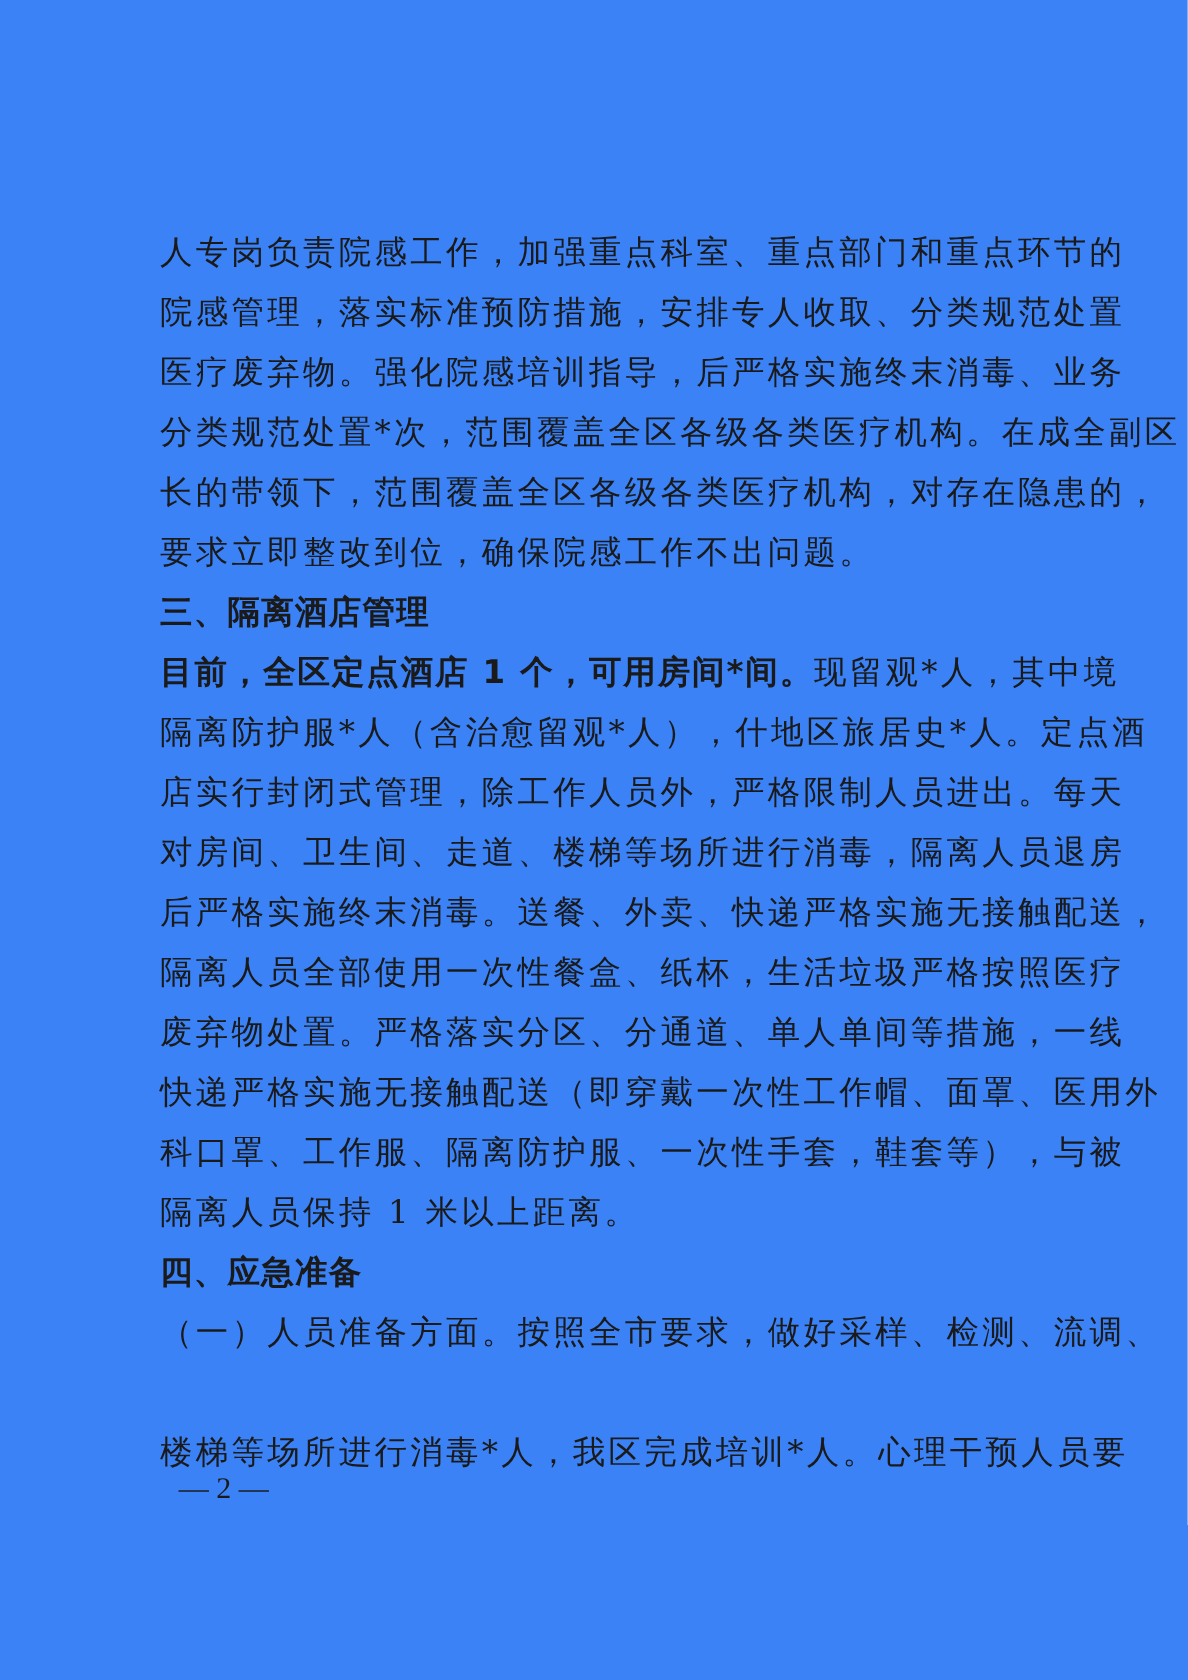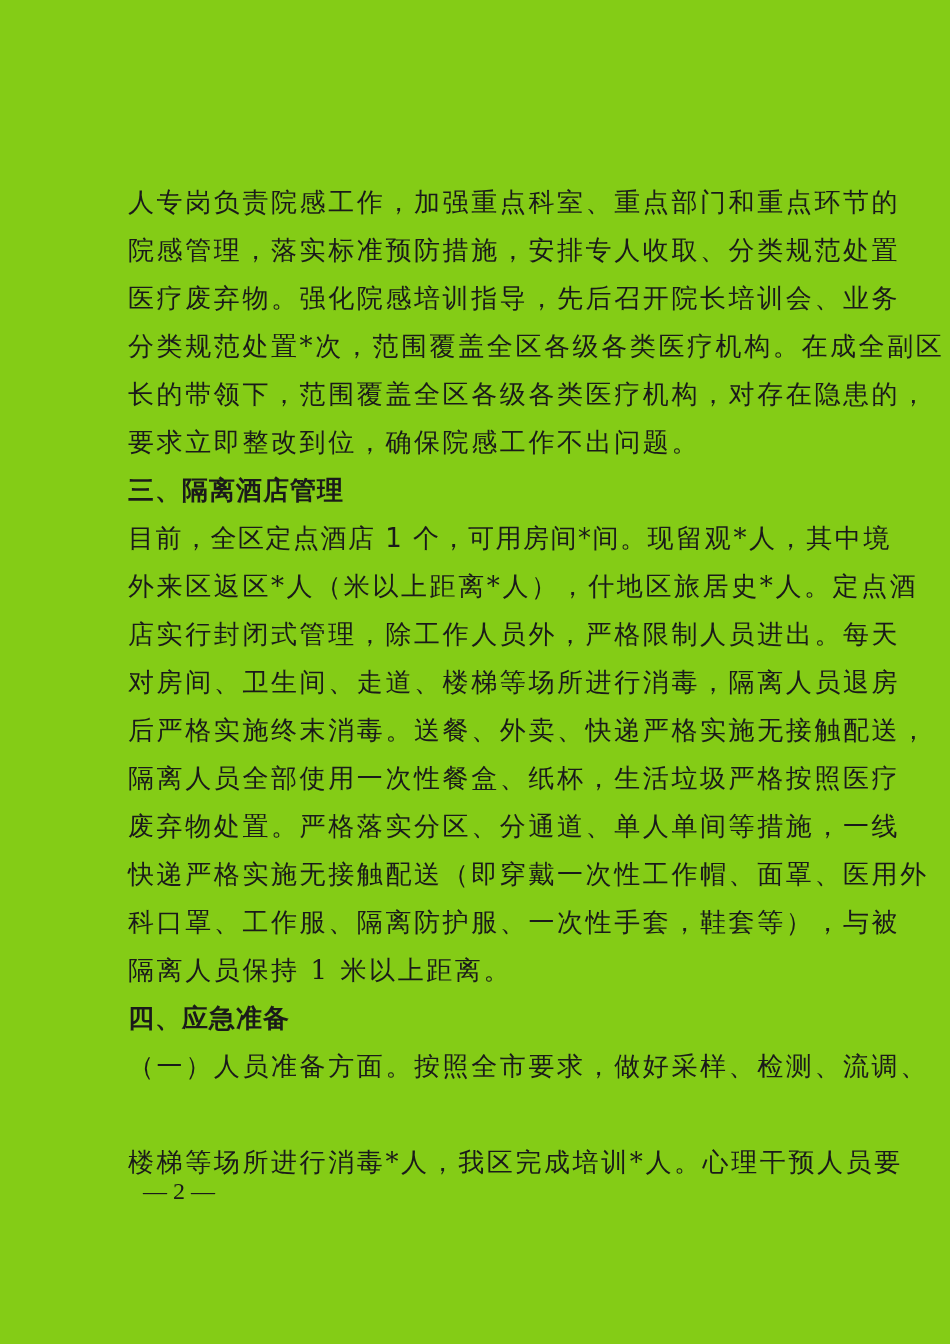--- a/index.html
+++ b/index.html
@@ -14,73 +14,73 @@
       overflow: hidden;
       font-family: "DejaVu Serif", "Liberation Serif", serif;
       color: #1a1a1a;
     }
     .page {
       position: absolute;
       left: 0;
       top: 0;
       width: 950px;
       height: 1344px;
-      background: #84cc16;
+      background: #3b82f6;
     }
     .line {
       position: absolute;
       left: 128px;
       width: 720px;
       font-size: 26px;
       line-height: 30px;
       height: 30px;
       white-space: nowrap;
       letter-spacing: 2.6px;
       font-family: "DejaVu Serif", "Liberation Serif", serif;
       font-weight: normal;
     }
     .heading {
       font-family: "DejaVu Sans", "Liberation Sans", sans-serif;
       font-weight: bold;
       letter-spacing: 1px;
     }
     .bold {
       font-family: "DejaVu Sans", "Liberation Sans", sans-serif;
-      font-weight: normal;
+      font-weight: bold;
       letter-spacing: 1.5px;
     }
     .footer {
       position: absolute;
       left: 143px;
       top: 1176px;
       font-family: "Liberation Serif", "DejaVu Serif", serif;
       font-size: 24px;
       line-height: 30px;
       color: #1a1a1a;
       white-space: nowrap;
     }
   </style>
 </head>
 <body>
 
 <div class="page">
 
   <div class="line" style="top:187px">人专岗负责院感工作，加强重点科室、重点部门和重点环节的</div>
   <div class="line" style="top:235px">院感管理，落实标准预防措施，安排专人收取、分类规范处置</div>
-  <div class="line" style="top:283px">医疗废弃物。强化院感培训指导，先后召开院长培训会、业务</div>
+  <div class="line" style="top:283px">医疗废弃物。强化院感培训指导，后严格实施终末消毒、业务</div>
   <div class="line" style="top:331px">分类规范处置*次，范围覆盖全区各级各类医疗机构。在成全副区</div>
   <div class="line" style="top:379px">长的带领下，范围覆盖全区各级各类医疗机构，对存在隐患的，</div>
   <div class="line heading" style="top:475px">三、隔离酒店管理</div>
 
   <div class="line" style="top:427px">要求立即整改到位，确保院感工作不出问题。</div>
 
   <div class="line" style="top:523px">
     <span class="bold">目前，全区定点酒店 1 个，可用房间*间。</span><span>现留观*人，其中境</span>
   </div>
-  <div class="line" style="top:571px">外来区返区*人（米以上距离*人），什地区旅居史*人。定点酒</div>
+  <div class="line" style="top:571px">隔离防护服*人（含治愈留观*人），什地区旅居史*人。定点酒</div>
   <div class="line" style="top:619px">店实行封闭式管理，除工作人员外，严格限制人员进出。每天</div>
   <div class="line" style="top:667px">对房间、卫生间、走道、楼梯等场所进行消毒，隔离人员退房</div>
   <div class="line" style="top:715px">后严格实施终末消毒。送餐、外卖、快递严格实施无接触配送，</div>
   <div class="line" style="top:763px">隔离人员全部使用一次性餐盒、纸杯，生活垃圾严格按照医疗</div>
   <div class="line" style="top:811px">废弃物处置。严格落实分区、分通道、单人单间等措施，一线</div>
   <div class="line" style="top:859px">快递严格实施无接触配送（即穿戴一次性工作帽、面罩、医用外</div>
   <div class="line" style="top:907px">科口罩、工作服、隔离防护服、一次性手套，鞋套等），与被</div>
   <div class="line" style="top:955px">隔离人员保持 1 米以上距离。</div>
 
   <div class="line heading" style="top:1003px">四、应急准备</div>

